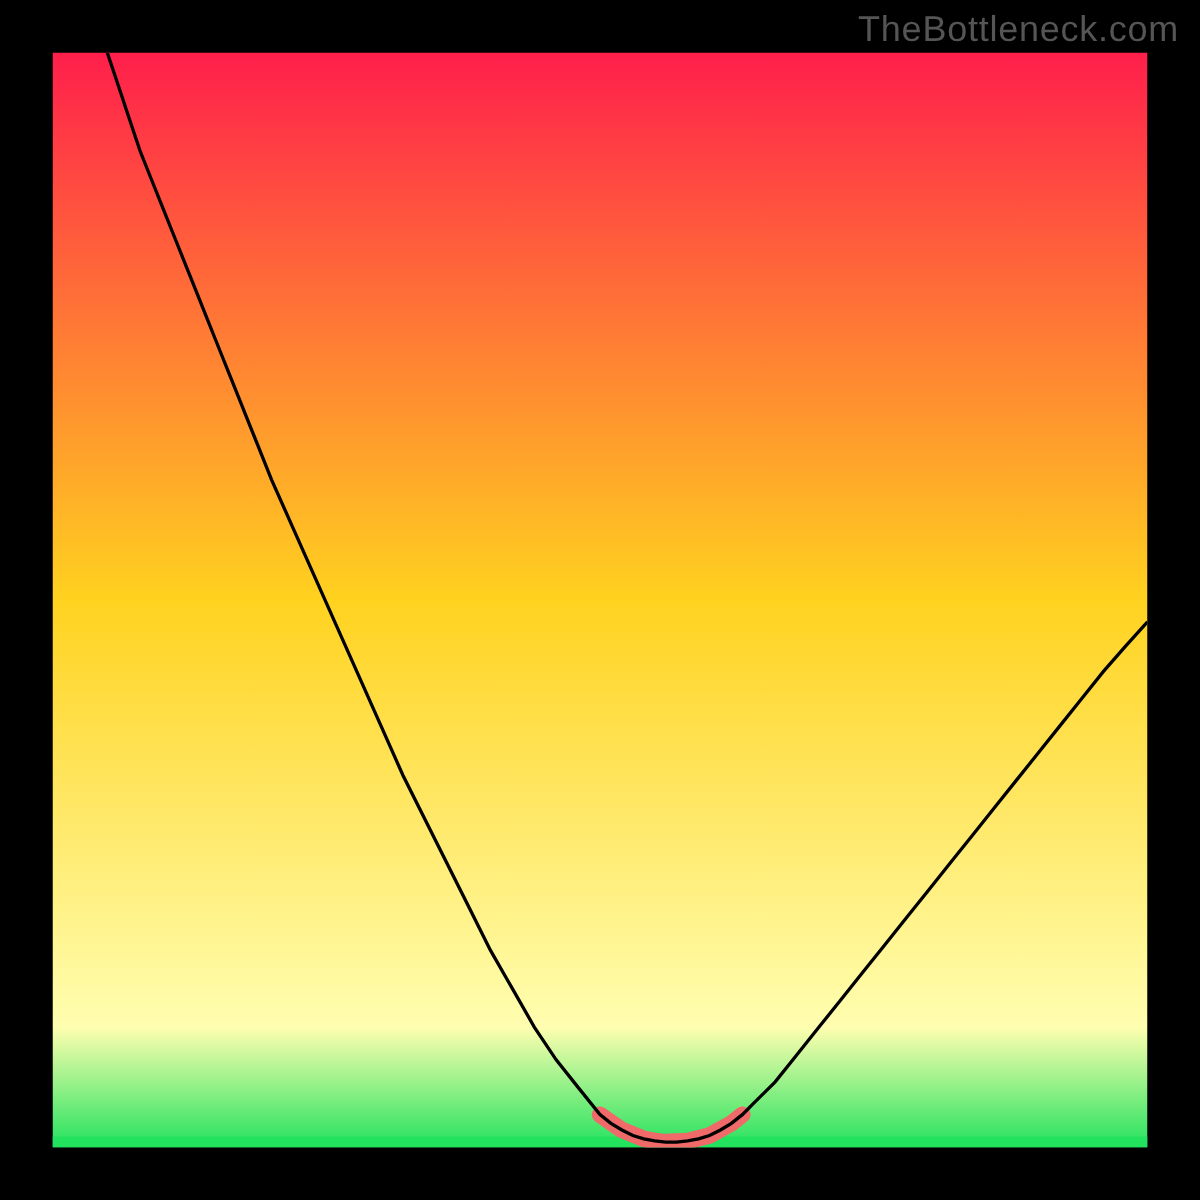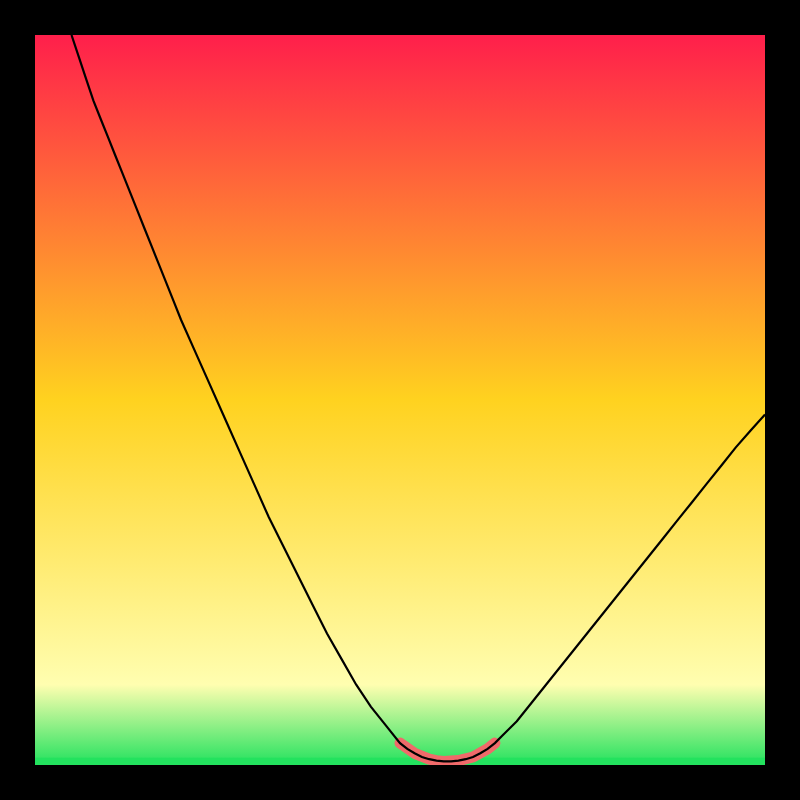--- a/index.html
+++ b/index.html
@@ -36,20 +36,21 @@
   svg {
     display: block;
     width: 730px;
     height: 730px;
   }
 </style>
 </head>
 <body>
 
 <div class="frame">
+  <div class="watermark">TheBottleneck.com</div>
   <div class="plot-wrap">
     <svg id="plot-svg" viewBox="0 0 730 730">
       <defs>
         <linearGradient id="bg-grad" x1="0" y1="0" x2="0" y2="1">
           <stop id="g-stop-0" offset="0%" stop-color="#ff1f4b"></stop>
           <stop id="g-stop-1" offset="50%" stop-color="#ffd21f"></stop>
           <stop id="g-stop-2" offset="89%" stop-color="#fffeb0"></stop>
           <stop id="g-stop-3" offset="100%" stop-color="#23e25e"></stop>
         </linearGradient>
       </defs>

